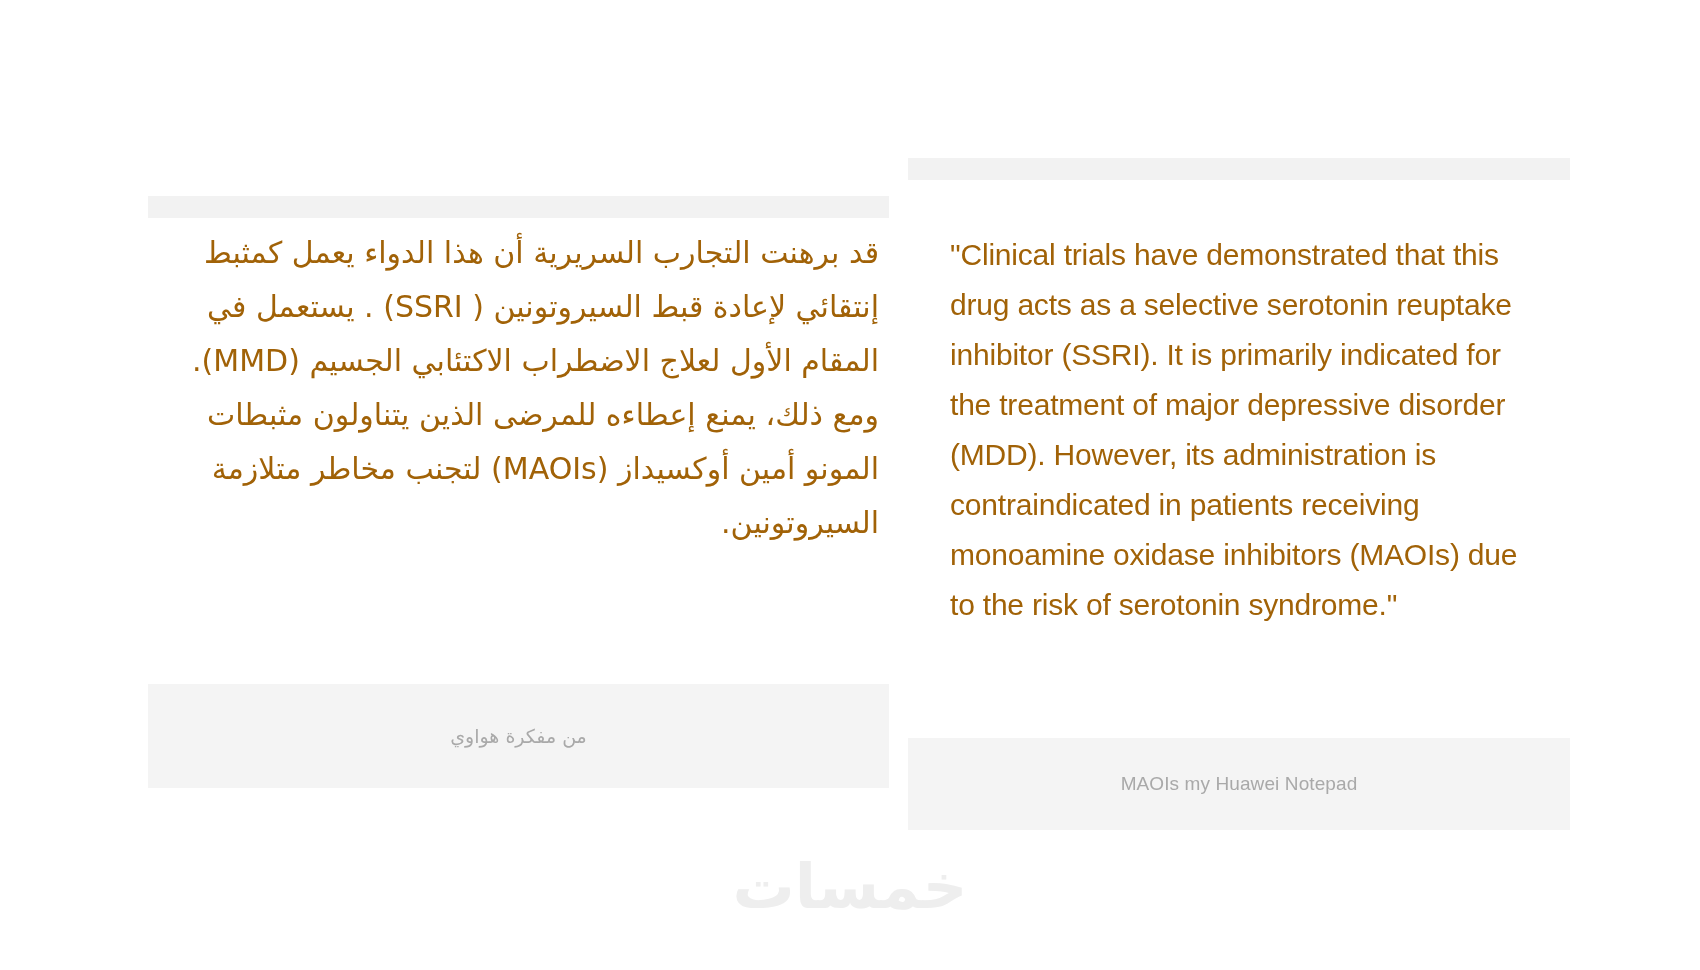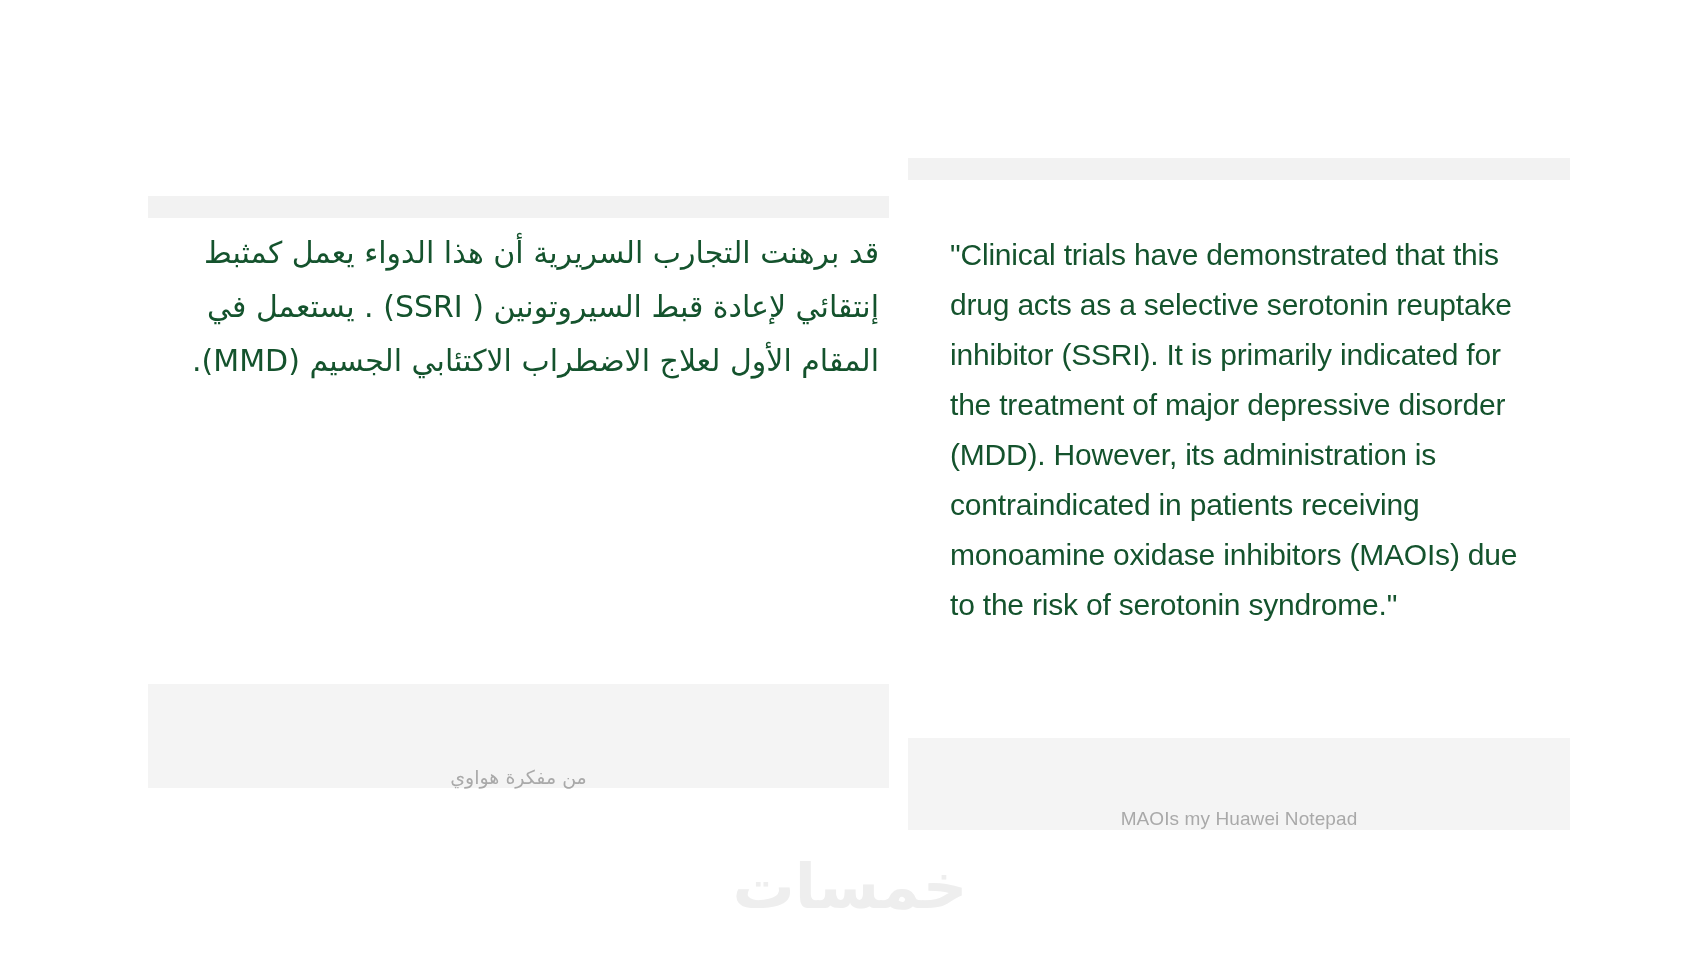--- a/index.html
+++ b/index.html
@@ -39,31 +39,31 @@
   .strip.top {
     top: 0;
     height: 22px;
   }
 
   .note-body {
     position: absolute;
     left: 0;
     right: 0;
     box-sizing: border-box;
-    color: #14532d;
+    color: #a16207;
   }
 
   .note-footer {
     position: absolute;
     left: 0;
     right: 0;
     background: #f4f4f4;
     box-sizing: border-box;
     display: flex;
-    align-items: flex-end;
+    align-items: center;
     justify-content: center;
   }
   .note-footer .footer-text {
     color: #a8a8a8;
     font-size: 18px;
     letter-spacing: 0.1px;
   }
 
   
   #card-arabic {
@@ -159,20 +159,21 @@
 </style>
 </head>
 <body>
 
 <div class="canvas">
 
   <div class="note-card" id="card-arabic">
     <div class="strip top"></div>
     <div class="note-body">
       <p class="para">قد برهنت التجارب السريرية أن هذا الدواء يعمل كمثبط إنتقائي لإعادة قبط السيروتونين ( SSRI) . يستعمل في المقام الأول لعلاج الاضطراب الاكتئابي الجسيم (MMD).</p>
+      <p class="para">ومع ذلك، يمنع  إعطاءه  للمرضى الذين يتناولون مثبطات المونو أمين أوكسيداز (MAOIs) لتجنب مخاطر متلازمة السيروتونين.</p>
     </div>
   </div>
 
   <div class="note-footer" id="footer-arabic">
     <span class="footer-text">من مفكرة هواوي</span>
   </div>
 
   <div class="note-card" id="card-english">
     <div class="strip top"></div>
     <div class="note-body">

